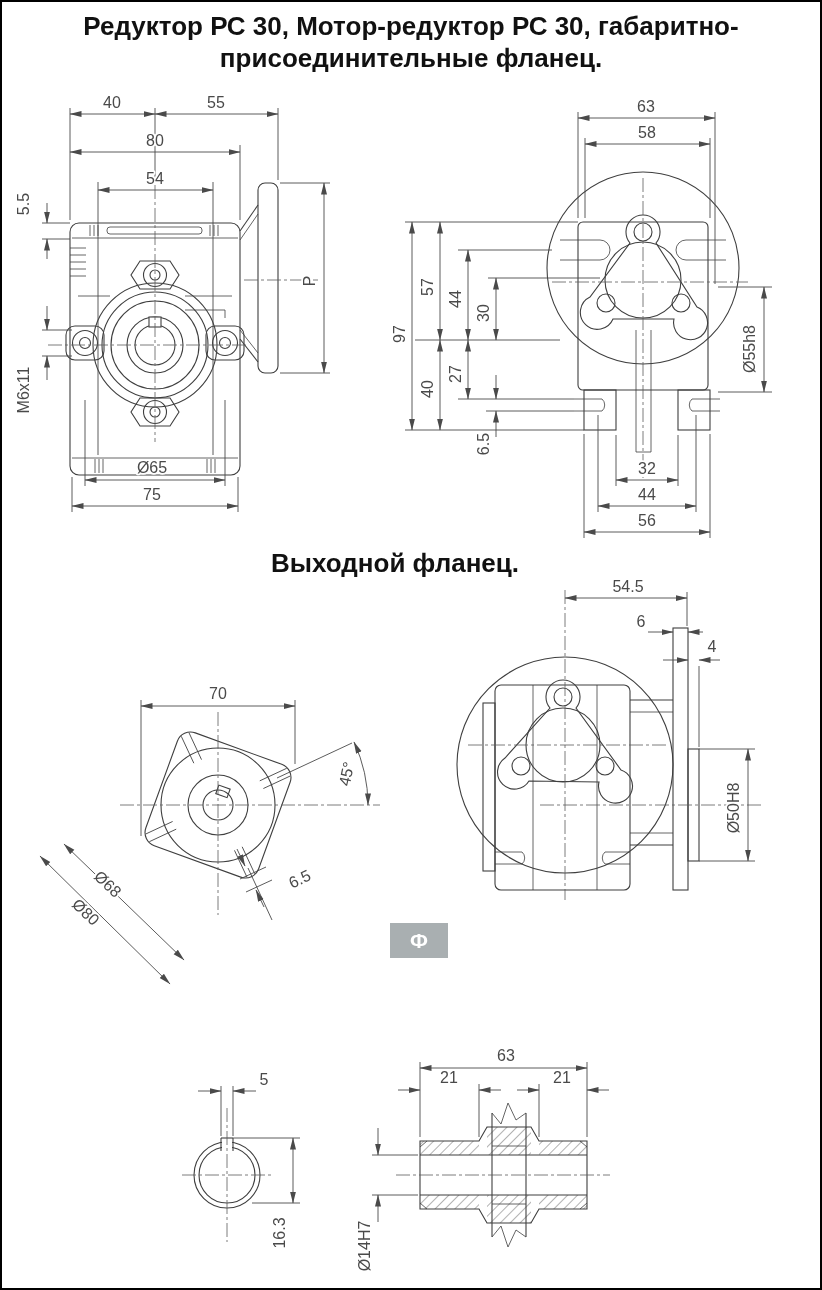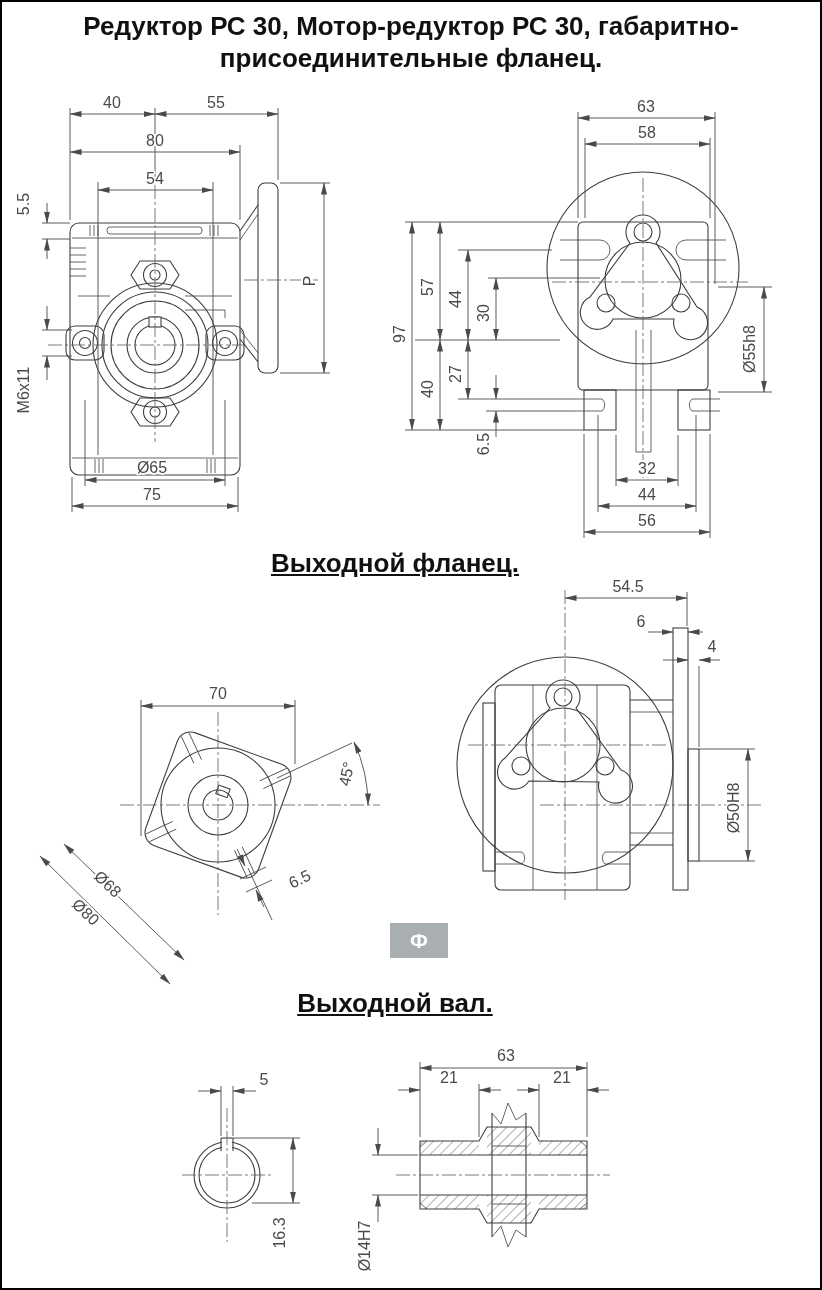--- a/index.html
+++ b/index.html
@@ -1,19 +1,19 @@
 <!DOCTYPE html>
 <html><head>
 <meta charset="utf-8">
 <style>
   html,body{margin:0;padding:0;background:#888;}
   #page{position:relative;width:822px;height:1290px;background:#fff;font-family:"Liberation Sans",sans-serif;overflow:hidden;}
   #frame{position:absolute;left:0;top:0;right:0;bottom:0;border:2px solid #000;pointer-events:none;}
   .title{position:absolute;left:0;top:10px;width:822px;text-align:center;font-size:26px;font-weight:600;color:#111;line-height:32px;}
-  .sec-title{position:absolute;width:790px;text-align:center;font-size:26px;font-weight:600;color:#111;text-decoration:underline;}
+  .sec-title{position:absolute;width:790px;text-align:center;font-size:26px;font-weight:600;color:#111;}
   #flange-title{top:548px;}
   #shaft-title{top:988px;}
   #badge{position:absolute;left:390px;top:923px;width:58px;height:35px;background:#a9afb1;color:#fff;font-size:21px;font-weight:bold;display:flex;align-items:center;justify-content:center;}
   svg{position:absolute;left:0;top:0;}
   .pl{stroke:#3f3f3f;stroke-width:1.1;fill:none;}
   .pl2{stroke:#3f3f3f;stroke-width:0.8;fill:none;}
   .cl{stroke:#5a5a5a;stroke-width:0.8;fill:none;stroke-dasharray:14 3 3 3;}
   .dl{stroke:#4a4a4a;stroke-width:0.9;fill:none;}
   .dim{stroke:#4a4a4a;stroke-width:0.9;fill:none;marker-start:url(#ar);marker-end:url(#ar);}
   .dima{stroke:#4a4a4a;stroke-width:0.9;fill:none;marker-end:url(#ar);}
@@ -25,21 +25,20 @@
 
 <div id="page">
   <div id="frame"></div>
 
   <div class="title">
     <div>Редуктор РС 30, Мотор-редуктор РС 30, габаритно-</div>
     <div>присоединительные фланец.</div>
   </div>
 
   <div id="flange-title" class="sec-title">Выходной фланец.</div>
-  <div id="shaft-title" class="sec-title">Выходной вал.</div>
   <div id="badge">Ф</div>
 
   <svg width="822" height="1290" viewBox="0 0 822 1290">
     <defs>
       <marker id="ar" orient="auto-start-reverse" markerWidth="14" markerHeight="10" refX="11.5" refY="4" markerUnits="userSpaceOnUse">
         <path d="M0,1 L12,4 L0,7 Z" fill="#4a4a4a"></path>
       </marker>
       <pattern id="hatch" width="7" height="7" patternUnits="userSpaceOnUse" patternTransform="rotate(45)">
         <line x1="0" y1="0" x2="0" y2="7" stroke="#555" stroke-width="0.9"></line>
       </pattern>

